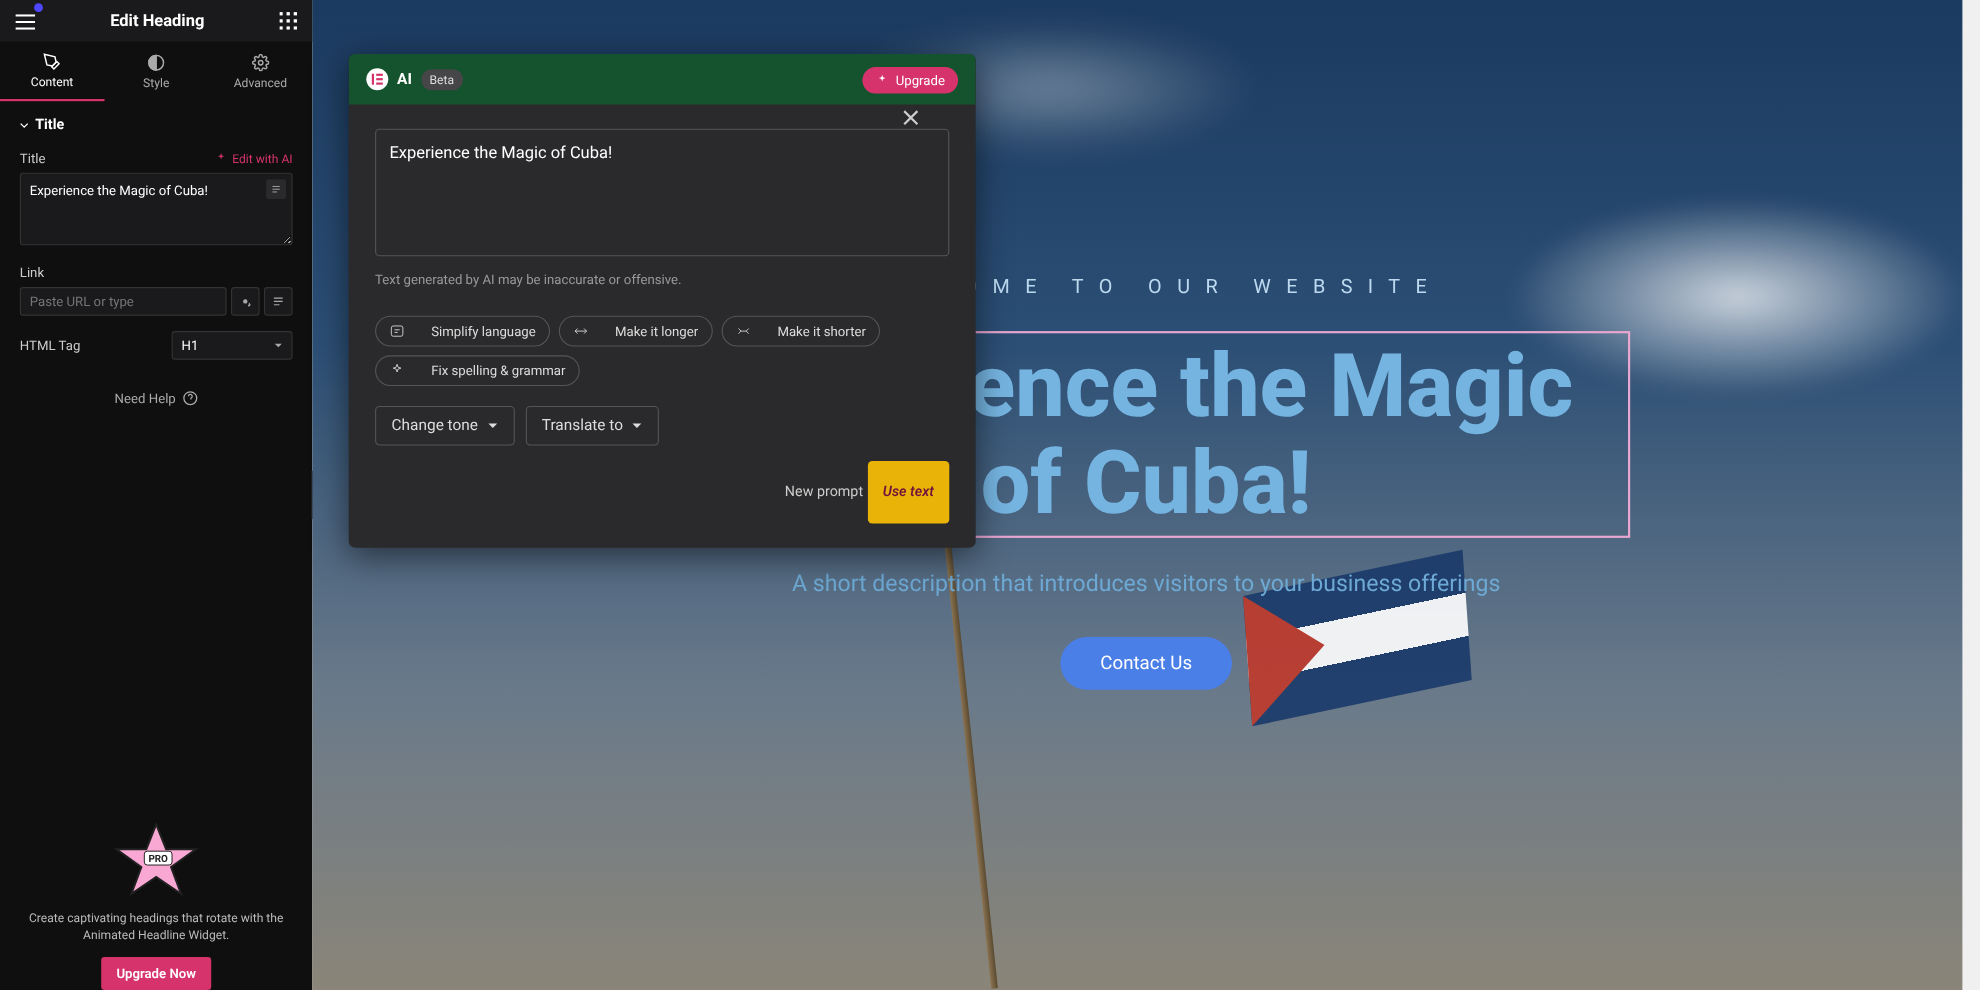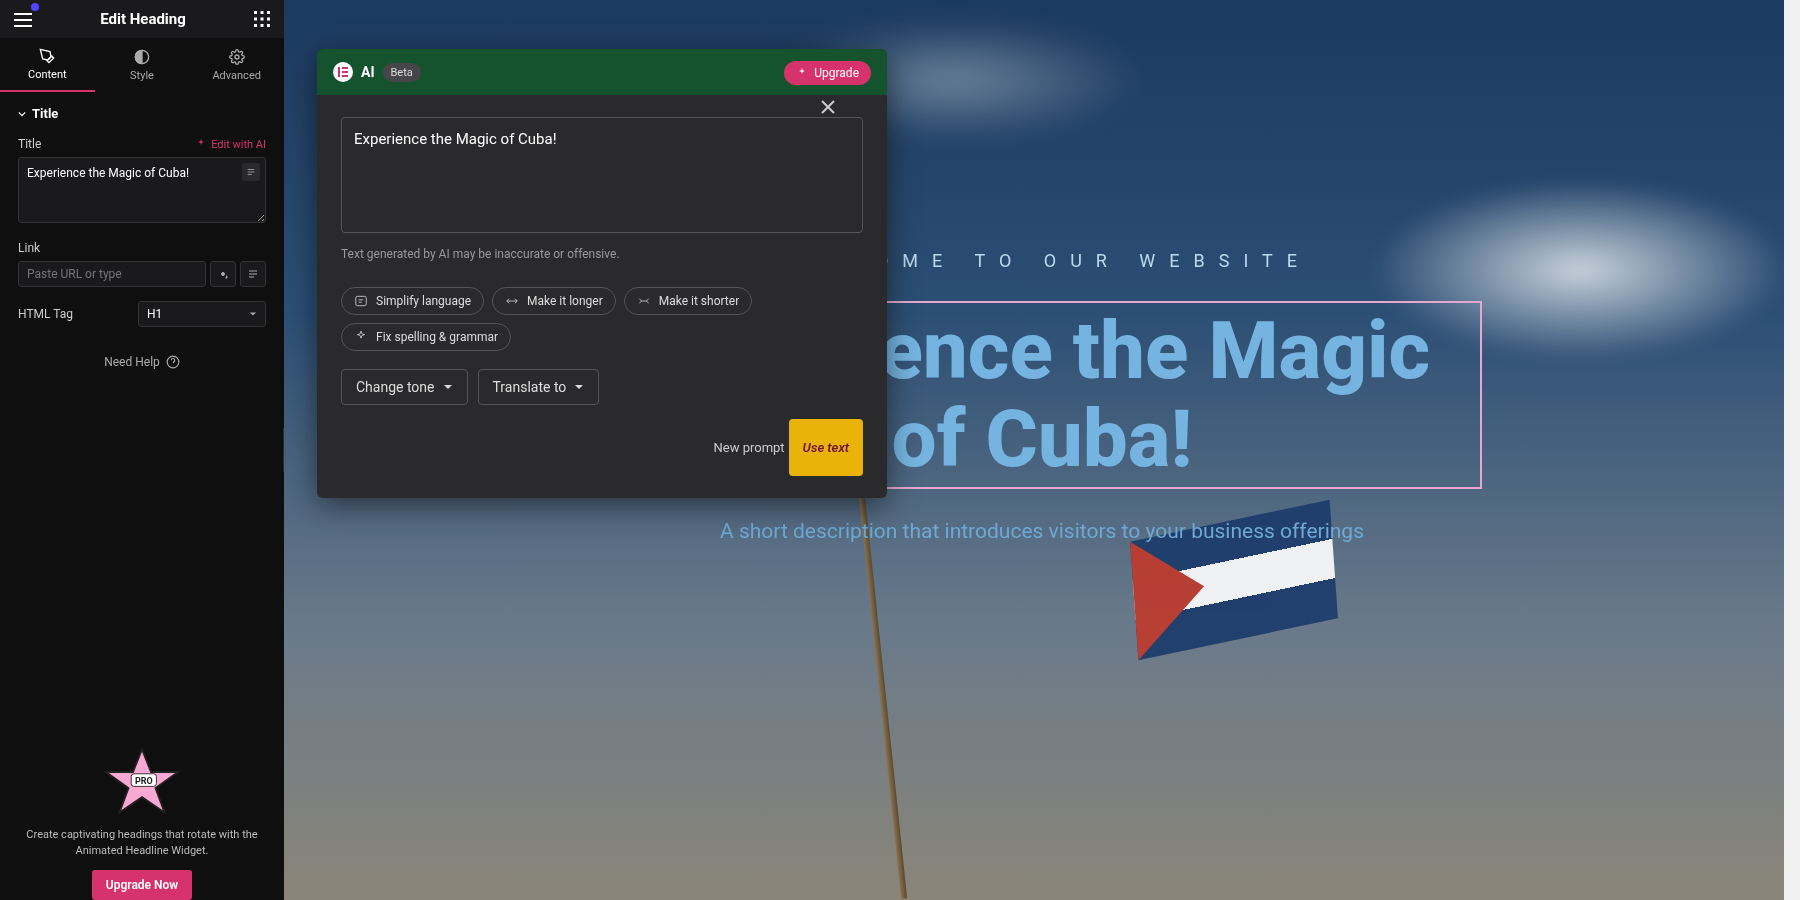--- a/index.html
+++ b/index.html
@@ -34,21 +34,21 @@
 .textarea { width: 100%; min-height: 66px; background: #1a1a1c; border: 1px solid #333; border-radius: 3px; padding: 8px 28px 8px 8px; color: #fff; font-size: 12px; resize: vertical; font-family: inherit; }
 .dyn-btn { position: absolute; right: 6px; top: 6px; width: 18px; height: 18px; background: #2a2a2c; border-radius: 2px; display: flex; align-items: center; justify-content: center; cursor: pointer; }
 .dyn-btn svg { width: 10px; height: 10px; fill: #aaa; }
 
 .link-row { display: flex; gap: 4px; }
 .link-input { flex: 1; height: 26px; background: #1a1a1c; border: 1px solid #333; border-radius: 3px; padding: 0 8px; color: #aaa; font-size: 12px; }
 .icon-btn { width: 26px; height: 26px; background: #1a1a1c; border: 1px solid #333; border-radius: 3px; display: flex; align-items: center; justify-content: center; cursor: pointer; }
 .icon-btn svg { width: 12px; height: 12px; fill: #aaa; }
 
 .select-row { display: flex; justify-content: space-between; align-items: center; }
-.select { width: 128px; height: 26px; background: #1a1a1c; border: 1px solid #333; border-radius: 3px; padding: 0 8px; color: #fff; font-size: 12px; position: relative; display: flex; align-items: center; justify-content: space-between; cursor: pointer; }
+.select { width: 110px; height: 26px; background: #1a1a1c; border: 1px solid #333; border-radius: 3px; padding: 0 8px; color: #fff; font-size: 12px; position: relative; display: flex; align-items: center; justify-content: space-between; cursor: pointer; }
 .select svg { width: 8px; height: 8px; fill: #aaa; }
 
 .help-link { text-align: center; font-size: 12px; color: #aaa; margin: 28px 0; display: flex; align-items: center; justify-content: center; gap: 6px; cursor: pointer; }
 .help-link svg { width: 14px; height: 14px; }
 
 .promo { padding: 0 18px; text-align: center; }
 .promo-img { width: 92px; height: 72px; margin: 0 auto 10px; text-align: center; }
 .promo-img svg { width: 100%; height: 100%; }
 .promo-text { font-size: 11px; color: #bbb; line-height: 1.4; margin-bottom: 12px; }
 .upgrade-now { display: inline-block; padding: 8px 14px; background: #d6336c; border-radius: 3px; font-size: 12px; font-weight: 600; cursor: pointer; }
@@ -84,21 +84,21 @@
 .upgrade-pill { display: flex; align-items: center; gap: 6px; background: #d6336c; padding: 5px 12px; border-radius: 14px; font-size: 12px; color: #fff; cursor: pointer; }
 .upgrade-pill svg { width: 12px; height: 12px; }
 .close-btn { width: 16px; height: 16px; cursor: pointer; }
 .close-btn svg { width: 100%; height: 100%; stroke: #ccc; stroke-width: 2; }
 
 .ai-body { padding: 22px 24px; }
 .ai-textarea { width: 100%; height: 116px; background: #2a2a2c; border: 1px solid #555; border-radius: 4px; padding: 12px; color: #fff; font-size: 15px; resize: none; font-family: inherit; }
 .ai-disclaimer { font-size: 12px; color: #999; margin-top: 10px; }
 
 .chip-row { display: flex; flex-wrap: wrap; gap: 8px; margin-top: 26px; }
-.chip { display: flex; align-items: center; gap: 8px; padding: 6px 12px; border: 1px solid #555; border-radius: 16px; font-size: 12px; color: #ddd; cursor: pointer; }
+.chip { display: flex; align-items: center; gap: 24px; padding: 6px 12px; border: 1px solid #555; border-radius: 16px; font-size: 12px; color: #ddd; cursor: pointer; }
 .chip svg { width: 14px; height: 14px; fill: none; stroke: #ccc; stroke-width: 1.5; }
 
 .dropdown-row { display: flex; gap: 10px; margin-top: 18px; }
 .dd { display: flex; align-items: center; gap: 8px; padding: 9px 14px; border: 1px solid #555; border-radius: 4px; font-size: 14px; color: #ddd; cursor: pointer; }
 .dd svg { width: 10px; height: 10px; fill: #ddd; }
 
 .ai-footer { display: flex; justify-content: flex-end; align-items: center; gap: 4px; margin-top: 14px; }
 .new-prompt { font-size: 13px; color: #ccc; cursor: pointer; }
 .use-text { padding: 21px 14px; background: #eab308; color: #71123d; border-radius: 4px; font-size: 13px; font-weight: 600; cursor: pointer; font-style: italic; }
 
@@ -245,20 +245,21 @@
 
 <div class="canvas">
   <div class="cloud1"></div>
   <div class="cloud2"></div>
   <div class="pole"></div>
   <div class="flag"></div>
   <div class="hero">
     <div class="eyebrow">WELCOME TO OUR WEBSITE</div>
     <div class="hero-heading">Experience the Magic of Cuba!</div>
     <div class="hero-sub">A short description that introduces visitors to your business offerings</div>
+    <div class="cta">Contact Us</div>
   </div>
 </div>
 
 <div class="scrollbar-track"></div>
 
 <div class="ai-dialog">
   <div class="ai-header">
     <div class="ai-header-left">
       <div class="ai-logo">
         <svg viewBox="0 0 12 12">

